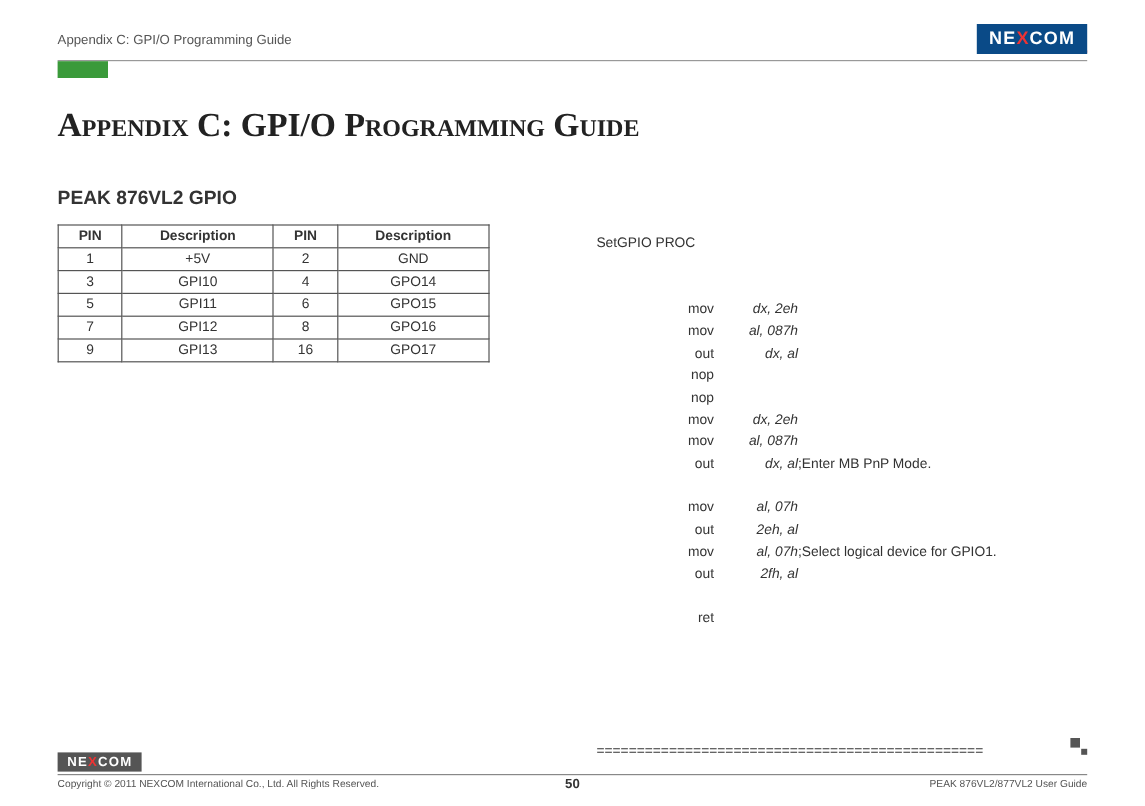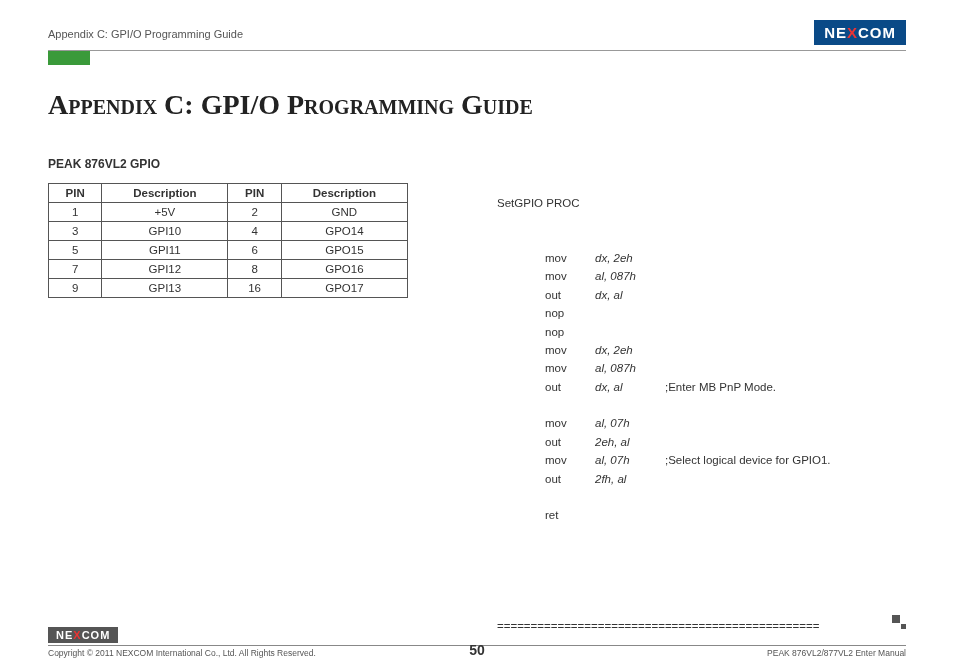--- a/index.html
+++ b/index.html
@@ -56,21 +56,21 @@
     color: #222;
     margin-top: 24px;
     margin-bottom: 36px;
   }
   .columns {
     display: flex;
     gap: 40px;
   }
   .col { flex: 1 1 0; }
   .subhead {
-    font-size: 12px;
+    font-size: 16px;
     font-weight: 700;
     margin-bottom: 12px;
   }
   table.pin {
     border-collapse: collapse;
     width: 360px;
     font-size: 11.5px;
   }
   table.pin th, table.pin td {
     border: 1px solid #555;
@@ -78,21 +78,21 @@
     padding: 3px 6px;
   }
   table.pin th { font-weight: 700; }
   .code-block {
     font-size: 11.5px;
     line-height: 1.6;
     color: #333;
     white-space: pre;
     font-family: "Helvetica Neue", Arial, sans-serif;
   }
-  .code-line { display: flex; }
+  .code-line { display: flex; text-align: right; }
   .indent1 { width: 48px; }
   .mnemonic { width: 50px; display: inline-block; }
   .operands { width: 70px; display: inline-block; font-style: italic; }
   .comment { color: #333; }
   .sep-line { letter-spacing: 0; font-size: 11.5px; }
   .footer {
     position: absolute;
     left: 48px;
     right: 48px;
     bottom: 14px;
@@ -108,31 +108,31 @@
   }
   .footer-logo .x { color: #e33; }
   .footer-rule {
     border: none;
     border-top: 1px solid #888;
     margin-top: 2px;
   }
   .footer-row {
     display: flex;
     justify-content: space-between;
-    align-items: flex-end;
+    align-items: flex-start;
     font-size: 8.5px;
     color: #555;
     margin-top: 2px;
   }
   .page-num {
     position: absolute;
     left: 50%;
     transform: translateX(-50%);
     font-weight: 700;
-    font-size: 14px;
+    font-size: 11px;
     color: #333;
   }
   .footer-deco {
     position: absolute;
     right: 0;
     top: -10px;
     width: 14px;
     height: 14px;
   }
   .footer-deco::before,
@@ -222,15 +222,15 @@
 
 <div class="footer">
   <span class="footer-logo">
     <span>NE</span><span class="x">X</span><span>COM</span>
   </span>
   <div class="footer-deco"></div>
   <hr class="footer-rule">
   <div class="footer-row">
     <span>Copyright © 2011 NEXCOM International Co., Ltd. All Rights Reserved.</span>
     <span class="page-num">50</span>
-    <span>PEAK 876VL2/877VL2 Enter Manual</span>
+    <span>PEAK 876VL2/877VL2 User Guide</span>
   </div>
 </div>
 
 </body></html>

